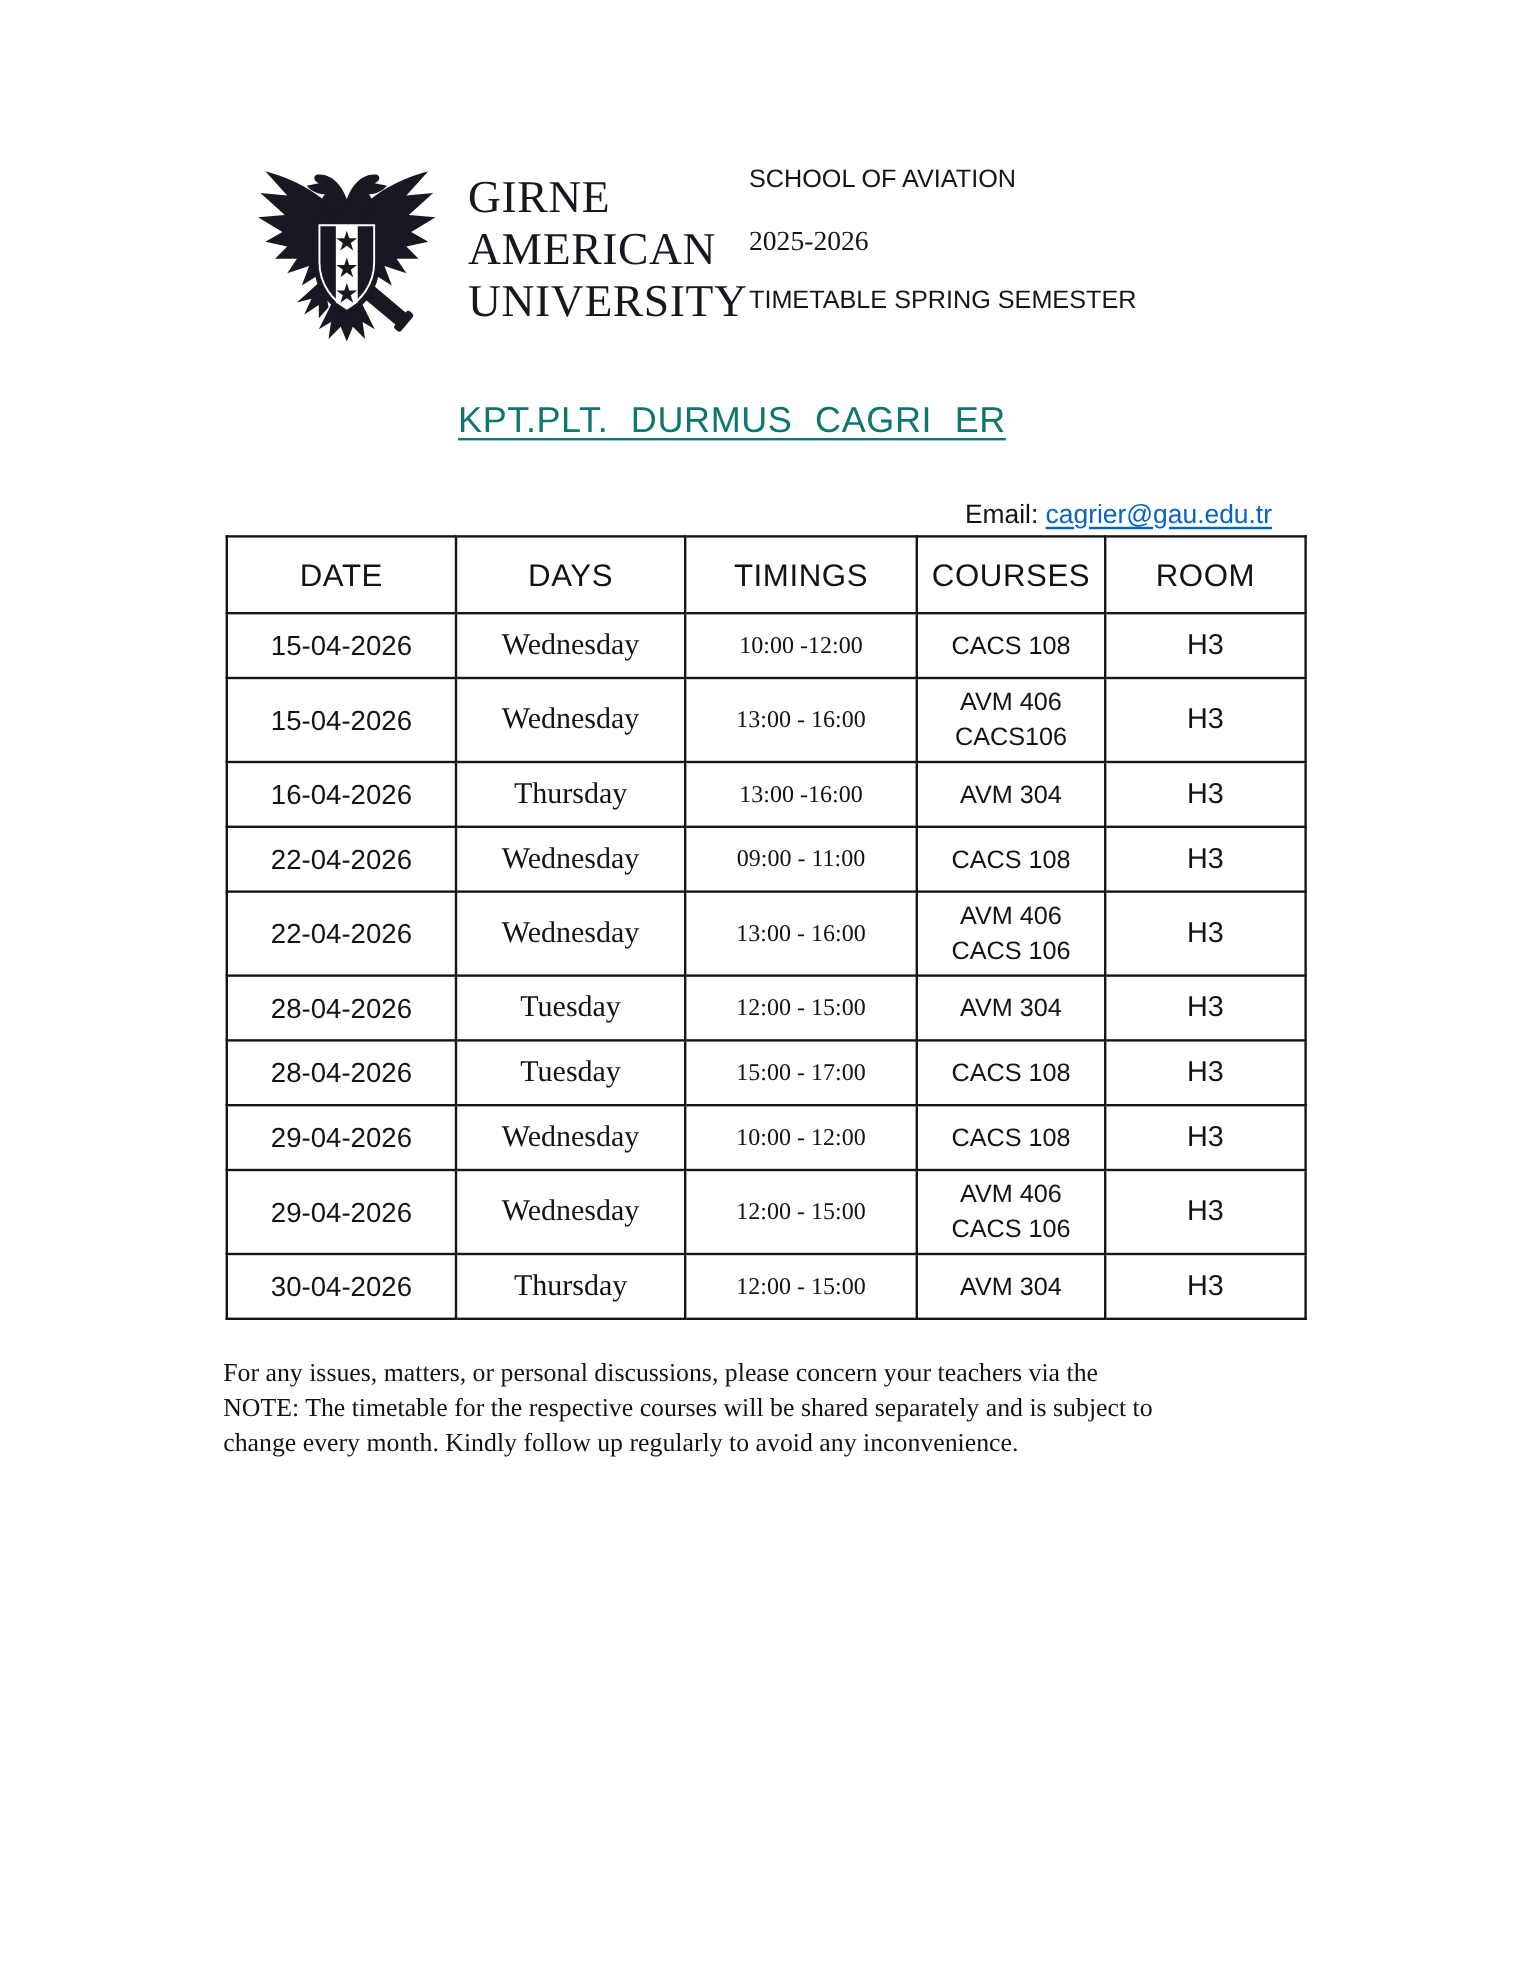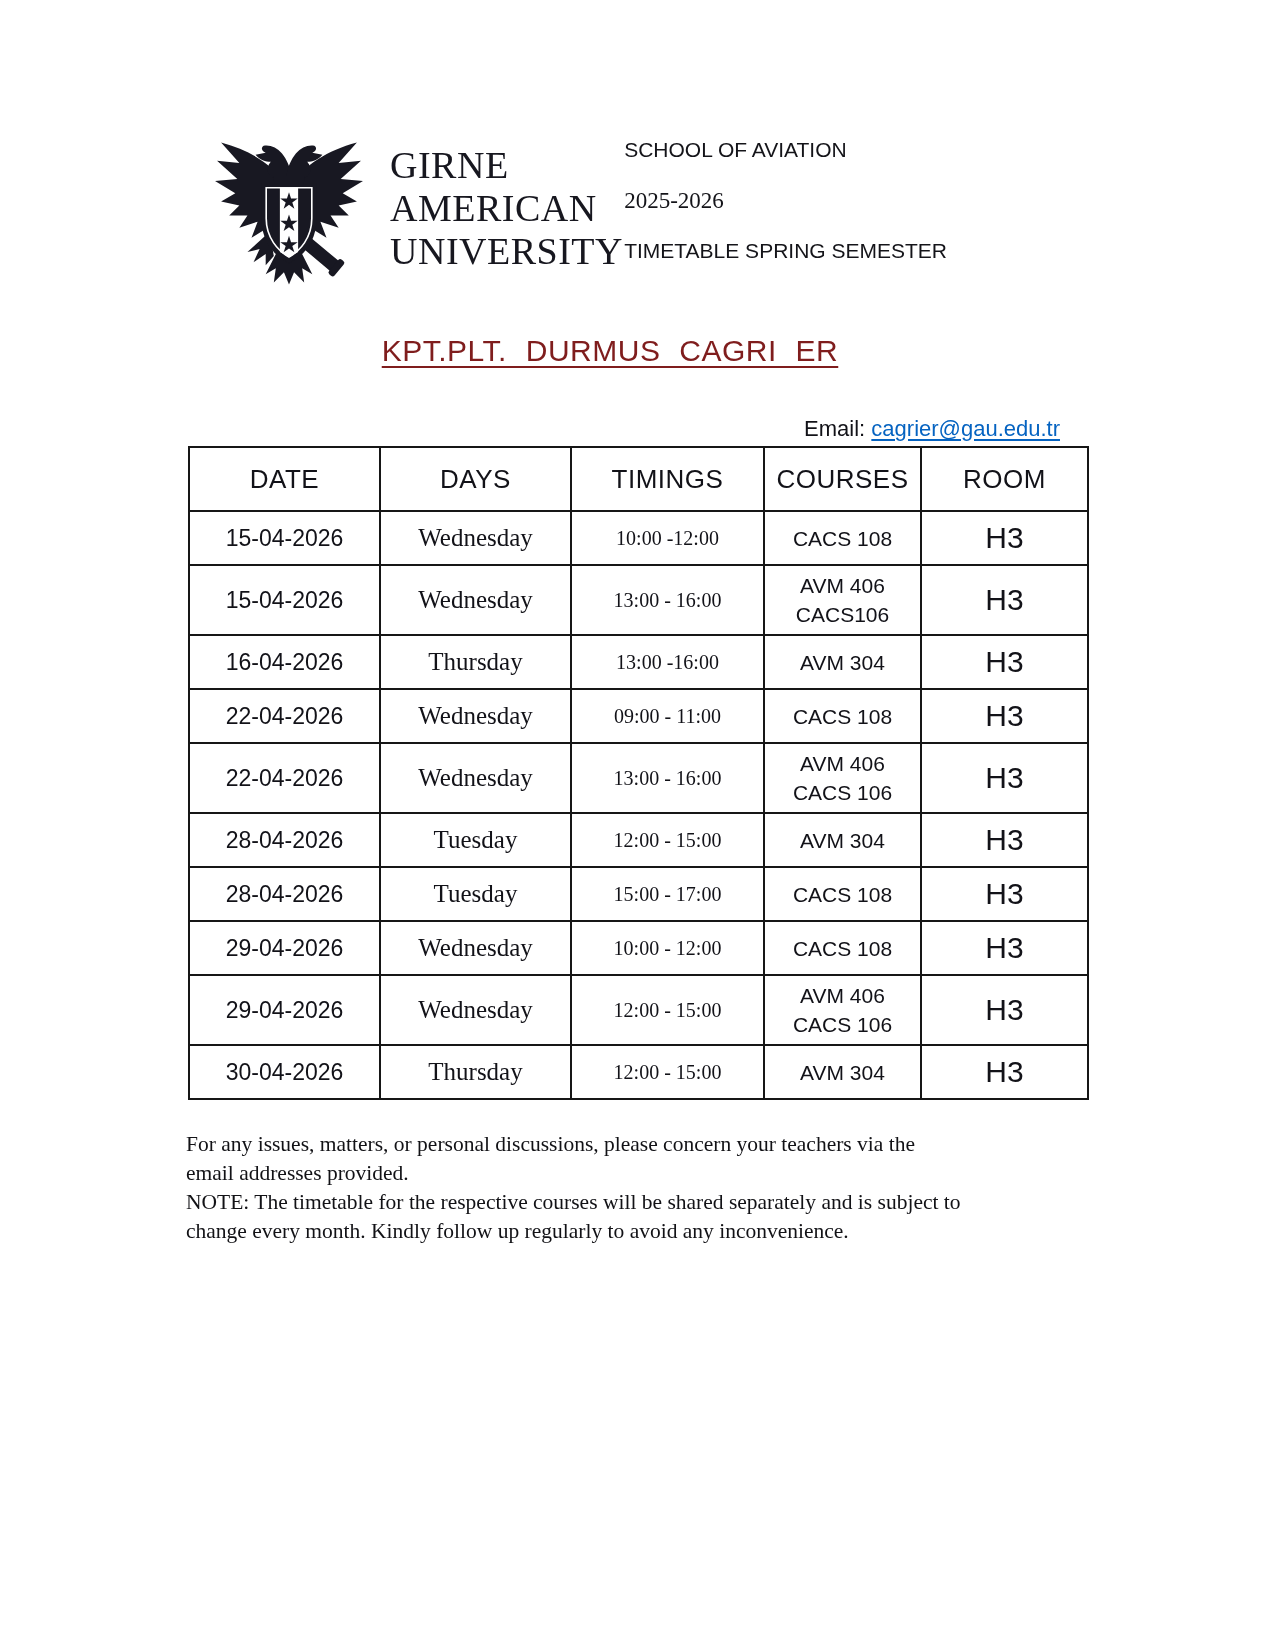--- a/index.html
+++ b/index.html
@@ -53,21 +53,21 @@
     left: 160px;
     top: 334px;
     width: 900px;
     text-align: center;
   }
   .instructor-name {
     display: inline-block;
     font-size: 30px;
     word-spacing: 10px;
     letter-spacing: 0.5px;
-    color: #7f1d1d;
+    color: #0f766e;
     text-decoration: underline;
     text-underline-offset: 5px;
     text-decoration-thickness: 2px;
   }
   .email-wrap {
     position: absolute;
     left: 160px;
     top: 416px;
     width: 900px;
     text-align: right;
@@ -108,21 +108,21 @@
     letter-spacing: 0.5px;
     color: #121218;
   }
   table.timetable tr.single { height: 54px; }
   table.timetable tr.tall   { height: 70px; }
 
   td.date    { font-size: 23px; }
   td.day     { font-family: "Liberation Serif", serif; font-size: 25px; }
   td.timing  { font-size: 20px; font-family: Liberation Serif, serif; }
   td.courses { font-size: 21px; line-height: 29px; }
-  td.room    { font-size: 30px; }
+  td.room    { font-size: 24px; }
 
   
   .footer {
     position: absolute;
     left: 186px;
     top: 1130px;
     width: 900px;
     font-family: "Liberation Serif", serif;
     font-size: 21.5px;
     color: #121216;
@@ -300,18 +300,17 @@
           <td class="courses">
             <div>AVM 304</div>
           </td>
           <td class="room">H3</td>
         </tr>
       </tbody>
   </table>
 
   <div class="footer">
     <div class="fline">For any issues, matters, or personal discussions, please concern your teachers via the</div>
-    <div class="fline">email addresses provided.</div>
     <div class="fline">NOTE: The timetable for the respective courses will be shared separately and is subject to</div>
     <div class="fline">change every month. Kindly follow up regularly to avoid any inconvenience.</div>
   </div>
 
 </div>
 
 </body></html>

